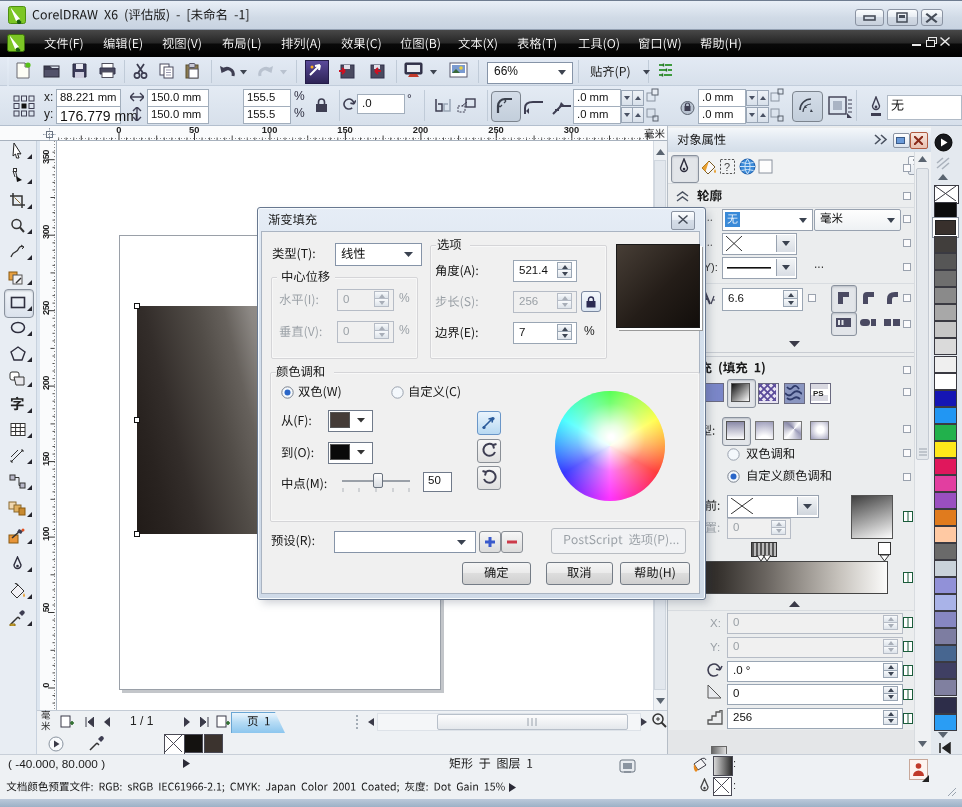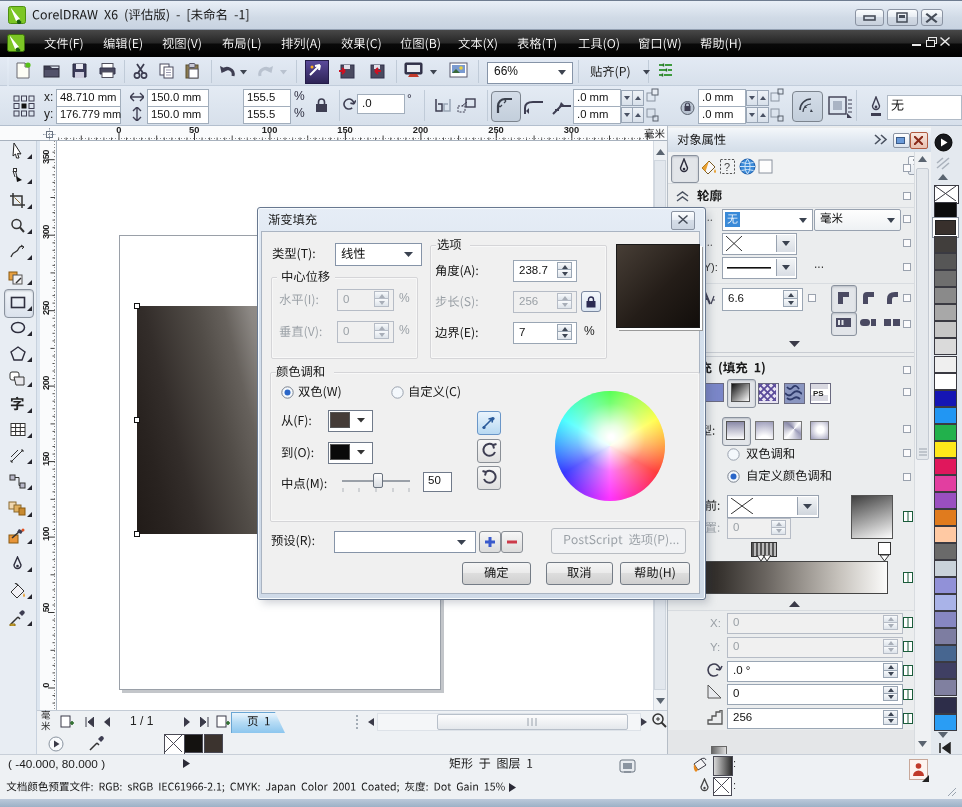--- a/index.html
+++ b/index.html
@@ -297,24 +297,24 @@
       <rect x="16" y="8.5" width="5" height="5"></rect>
       <rect x="1" y="16" width="5" height="5"></rect>
       <rect x="8.5" y="16" width="5" height="5"></rect>
       <rect x="16" y="16" width="5" height="5"></rect>
     </g>
     <rect x="8.5" y="8.5" width="5" height="5" fill="#111"></rect>
   </svg>
 <div class="ab t" style="left:44px;top:91px;font-size:12px;color:#222;">x:</div>
 <div class="ab t" style="left:44px;top:108px;font-size:12px;color:#222;">y:</div>
 <div class="ab" style="left:56px;top:89px;width:63px;height:16px;background:#fff;border:1px solid #a2aebc;">
-    <div class="ab t" style="left:3px;top:1px;font-size:11.3px;color:#111;">48.710 mm</div>
+    <div class="ab t" style="left:3px;top:1px;font-size:11.3px;color:#111;">88.221 mm</div>
   </div>
 <div class="ab" style="left:56px;top:106px;width:63px;height:16px;background:#fff;border:1px solid #a2aebc;">
-    <div class="ab t" style="left:3px;top:1px;font-size:11px;color:#111;">176.779 mm</div>
+    <div class="ab t" style="left:3px;top:1px;font-size:14px;color:#111;">176.779 mm</div>
   </div>
 <svg class="ab" style="left:130px;top:92px;" width="14" height="10" viewBox="0 0 14 10">
     <path d="M0 5 h14 M0 5 l4 -4 M0 5 l4 4 M14 5 l-4 -4 M14 5 l-4 4" stroke="#3e3e52" stroke-width="1.4" fill="none"></path>
   </svg>
 <svg class="ab" style="left:132px;top:107px;" width="10" height="14" viewBox="0 0 10 14">
     <path d="M5 0 v14 M5 0 l-4 4 M5 0 l4 4 M5 14 l-4 -4 M5 14 l4 -4" stroke="#3e3e52" stroke-width="1.4" fill="none"></path>
   </svg>
 <div class="ab" style="left:147px;top:89px;width:60px;height:16px;background:#fff;border:1px solid #a2aebc;">
     <div class="ab t" style="left:3px;top:1px;font-size:11.3px;color:#111;">150.0 mm</div>
   </div>
@@ -1589,21 +1589,21 @@
     <g fill="#1a1a1a" transform="scale(1,-1)">
       <use href="#g89d2" x="0"></use>
       <use href="#g5ea6" x="1000"></use>
       <use href="#g28" x="2000"></use>
       <use href="#g41" x="2338"></use>
       <use href="#g29" x="2946"></use>
       <use href="#g3a" x="3284"></use>
     </g>
   </svg>
 <div class="ab" style="left:513px;top:260px;width:62px;height:20px;background:#fff;border:1px solid #9aa6b4;">
-    <div class="ab t" style="left:5px;top:2.5px;font-size:11.5px;color:#111;">238.7</div>
+    <div class="ab t" style="left:5px;top:2.5px;font-size:11.5px;color:#111;">521.4</div>
   </div>
 <div class="ab" style="left:557px;top:262px;width:15px;height:8px;background:linear-gradient(#f8fafc,#dde3ea);border:1px solid #9aa6b4;box-sizing:border-box;">
     <svg class="ab" style="left:3.5px;top:1.5px;position:absolute" width="6" height="4" viewBox="0 0 6 4">
       <path d="M0 4 h6 l-3 -4 z" fill="#3e4654"></path>
     </svg>
   </div>
 <div class="ab" style="left:557px;top:270px;width:15px;height:8px;background:linear-gradient(#f8fafc,#dde3ea);border:1px solid #9aa6b4;border-top:none;box-sizing:border-box;">
     <svg class="ab" style="left:3.5px;top:2px;position:absolute" width="6" height="4" viewBox="0 0 6 4">
       <path d="M0 0 h6 l-3 4 z" fill="#3e4654"></path>
     </svg>

